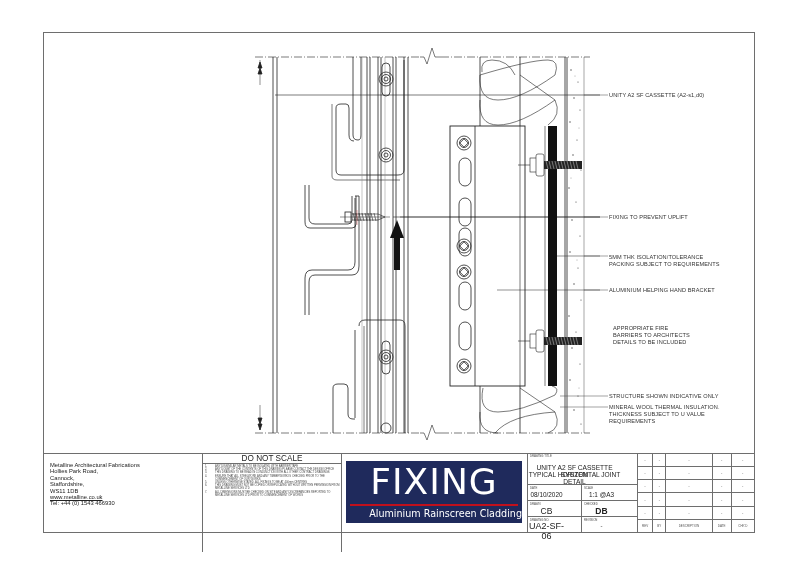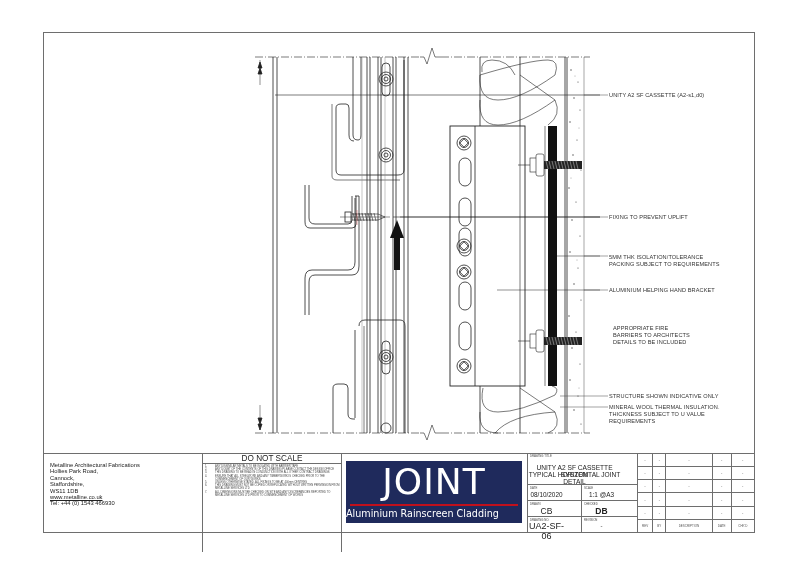--- a/index.html
+++ b/index.html
@@ -11,21 +11,21 @@
   .addr { position:absolute; left:50px; top:462px; font-size:5.8px; line-height:6.4px; color:#222; }
   .addr .link { text-decoration:underline; }
   .notes { position:absolute; left:202px; top:453px; width:140px; height:99px; border-left:1px solid #6e6e6e; border-right:1px solid #6e6e6e; box-sizing:border-box; }
   .notes h4 { margin:0; font-weight:normal; font-size:8.2px; text-align:center; border-bottom:1px solid #6e6e6e; line-height:9px; padding-top:1px; color:#222; }
   .notes ol { margin:1px 0 0 0; padding:0 0 0 2px; list-style:none; }
   .notes li { font-size:2.7px; line-height:3.2px; color:#444; display:flex; }
   .notes li .n { width:10px; flex:none; }
   .logo { position:absolute; left:346px; top:461px; width:176px; height:62px; background:#1f2a5c; }
   .logo .big { position:absolute; top:2px; left:0; width:100%; text-align:center; color:#fff; font-size:36px; letter-spacing:1px; font-family:"DejaVu Sans", sans-serif; font-weight:normal; line-height:38px; }
   .logo .redline { position:absolute; left:4px; right:4px; top:43px; height:1.5px; background:#c0101c; }
-  .logo .sub { position:absolute; top:47px; left:0; width:100%; text-align:left; color:#fff; font-size:9.6px; font-family:"DejaVu Sans", sans-serif; }
+  .logo .sub { position:absolute; top:47px; left:0; width:100%; text-align:right; color:#fff; font-size:9.6px; font-family:"DejaVu Sans", sans-serif; }
   .title-block { position:absolute; left:527px; top:453px; width:110px; height:80px; border-left:1px solid #6e6e6e; box-sizing:border-box; }
   .cell { position:absolute; box-sizing:border-box; border-bottom:1px solid #6e6e6e; }
   .cap { position:absolute; left:2px; top:1px; font-size:2.8px; color:#444; text-transform:uppercase; }
   .val { position:absolute; left:0; right:16px; text-align:center; color:#222; }
   .rev { position:absolute; left:637px; top:453px; width:118px; height:80px; }
   .rev table { border-collapse:collapse; width:100%; height:100%; table-layout:fixed; }
   .rev td { border:1px solid #6e6e6e; font-size:3px; color:#555; text-align:center; padding:0; }
   .rev tr.hdr td { font-size:3px; }
 </style>
 </head>
@@ -272,21 +272,21 @@
         <span>THIS DRAWING MUST NOT BE COPIED OR REPLICATED WITHOUT WRITTEN PERMISSION FROM METALLINE SERVICES LTD</span>
       </li>
     <li>
         <span class="n">7.</span>
         <span>ALL DIMENSIONS MUST BE CHECKED ON SITE AND ANY DISCREPANCIES REPORTED TO METALLINE SERVICES LTD PRIOR TO COMMENCEMENT OF WORKS</span>
       </li>
   </ol>
 </div>
 
 <div class="logo">
-  <div class="big">JOINT</div>
+  <div class="big">FIXING</div>
   <div class="redline"></div>
   <div class="sub">Aluminium Rainscreen Cladding</div>
 </div>
 
 <div class="title-block">
   <div class="cell" style="left:0;top:0;width:109px;height:32px;">
     <span class="cap">DRAWING TITLE</span>
     <div class="val" style="top:11px;font-size:6.6px;line-height:7px;">UNITY A2 SF CASSETTE SYSTEM</div>
     <div class="val" style="top:18px;font-size:6.6px;line-height:7px;">TYPICAL HORIZONTAL JOINT</div>
     <div class="val" style="top:25px;font-size:6.6px;line-height:7px;">DETAIL</div>

